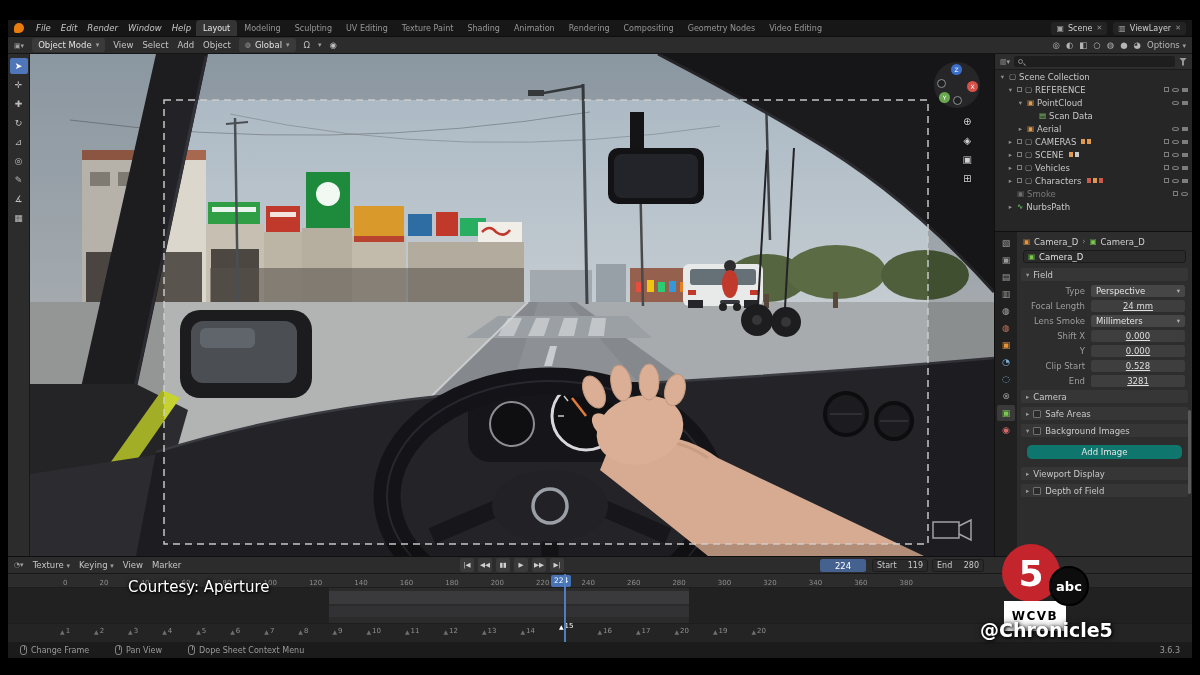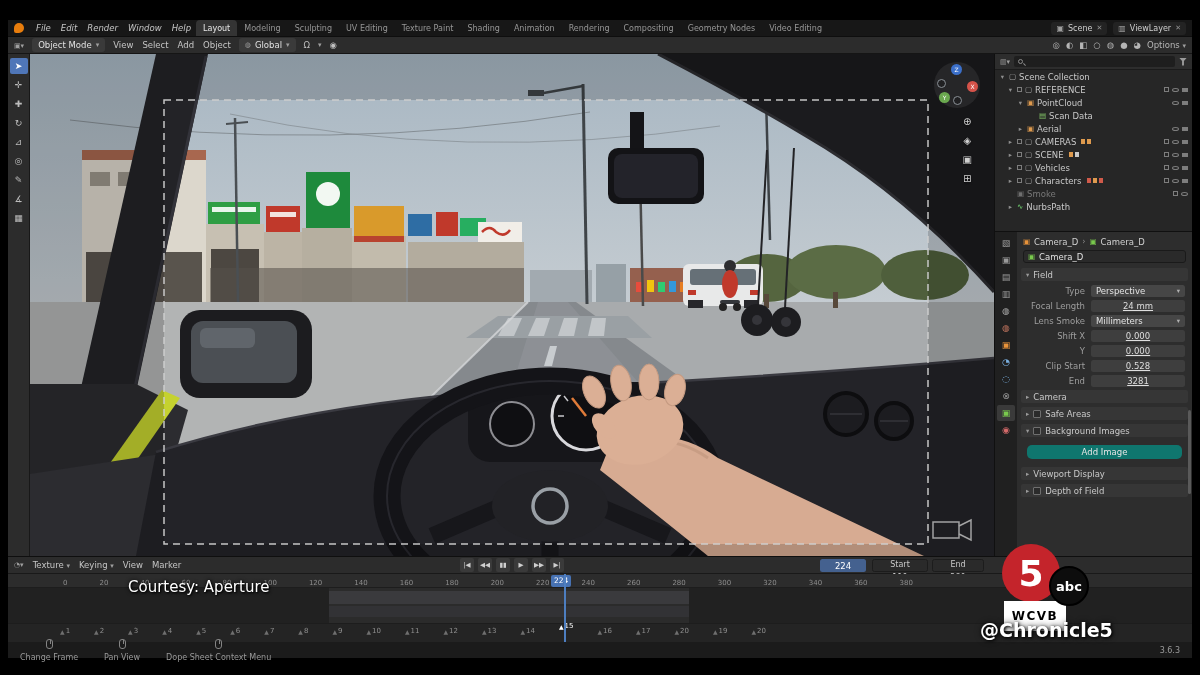--- a/index.html
+++ b/index.html
@@ -87,40 +87,40 @@
   .num { flex:1; background:#3e3e3e; border-radius:2.5px; height:12px; display:flex; align-items:center; justify-content:center; color:#dedede;text-decoration:underline; }
   .addimg { margin:6px 10px; height:14px; background:#0f766e; border-radius:5px; display:flex; align-items:center; justify-content:center; color:#e5e5e5; }
   .pscroll { position:absolute; right:1px; top:55%; width:3px; height:26%; background:#5a5a5a; border-radius:2px; }
 
   
   .timeline { height:86px; background:#242424; border-top:1px solid #0f0f0f; position:relative; font-size:8.5px; }
   .tl-header { height:17px; background:#2c2c2c; border-bottom:1px solid #191919; display:flex; align-items:center; gap:9px; padding:0 6px; color:#c5c5c5; position:relative; }
   .transport { position:absolute; left:452px; top:1px; display:flex; gap:4px; }
   .tbtn { min-width:14px; height:14px; display:flex; align-items:center; justify-content:center; color:#cfcfcf; font-size:6.5px; background:#3a3a3a; border-radius:2px; padding:0 2px; }
   .framefield { position:absolute; left:812px; top:2px; width:46px; height:13px; background:#44618f; border-radius:2.5px; color:#fff; display:flex; align-items:center; justify-content:center; }
-  .rangef { position:absolute; top:2px; height:13px; background:#2a2a2a; border:1px solid #1c1c1c; border-radius:2.5px; color:#c9c9c9; display:flex; align-items:center; justify-content:space-between; padding:0 4px; gap:4px; font-size:8px;flex-direction:column; }
+  .rangef { position:absolute; top:2px; height:13px; background:#2a2a2a; border:1px solid #1c1c1c; border-radius:2.5px; color:#c9c9c9; display:flex; align-items:center; justify-content:space-between; padding:0 4px; gap:4px; font-size:8px; }
   .startf { left:864px; width:56px; } .endf { left:924px; width:52px; }
   .tl-ruler { height:14px; background:#2c2c2c; border-bottom:1px solid #1d1d1d; position:relative; }
   .ticks { position:absolute; left:55px; width:850px; top:0; height:100%; display:flex; justify-content:space-between; align-items:flex-end; color:#8d8d8d; font-size:7px; }
   .cf-tag { position:absolute; left:543px; top:1px; height:12px; line-height:12px; background:#4772b3; color:#fff; border-radius:2px; padding:0 3px; font-size:7.5px; }
   .tl-tracks { height:36px; background:#2b2b2b; position:relative; border-bottom:1px solid #1d1d1d; }
   .outrange { position:absolute; top:0; bottom:0; background:rgba(0,0,0,.22); }
   .outrange.l { left:0; width:321px; } .outrange.r { left:681px; right:0; }
   .chan-a { position:absolute; left:321px; width:360px; top:3px; height:13px; background:#3a3a3d; }
   .chan-b { position:absolute; left:321px; width:360px; top:18px; height:11px; background:#323235; }
   .tl-markers { height:18px; background:#242424; position:relative; }
   .marks { position:absolute; left:52px; width:706px; top:3px; display:flex; justify-content:space-between; color:#8f8f8f; font-size:7px; }
   .mk { display:flex; align-items:center; gap:1px; }
   .mk i { font-style:normal; color:#6f6f6f; font-size:6px; }
   .mk.sel { color:#fff; transform:translateY(-5px); } .mk.sel i { color:#fff; }
   .playhead { position:absolute; left:556px; top:17px; bottom:0; width:2px; background:#4d7ec0; }
 
   
   .statusbar { height:16px; background:#1b1b1b; display:flex; align-items:center; gap:26px; padding:0 12px; font-size:8px; color:#9a9a9a; }
-  .hint { display:flex; align-items:center; gap:4px;flex-direction:column; }
+  .hint { display:flex; align-items:center; gap:4px; }
   .mouse { display:inline-block; width:7px; height:10px; border:1px solid #848484; border-radius:3px; position:relative; }
   .mouse::after { content:""; position:absolute; left:3px; top:0; width:1px; height:4px; background:#848484; }
   .version { margin-left:auto; }
 
   
   .caption { position:absolute; left:128px; top:578px; color:#fff; font-size:15px; font-weight:normal; text-shadow:0 0 4px #000,1px 1px 2px #000; z-index:50; }
   .wm { position:absolute; left:980px; top:619px; color:#fff; font-size:19px; font-weight:600; text-shadow:1px 1px 3px #000,0 0 6px rgba(0,0,0,.8); z-index:70; }
   .logo5 { position:absolute; left:1002px; top:544px; width:58px; height:58px; border-radius:50%; background:#c4242b; color:#fff; font-size:36px; font-weight:bold; display:flex; align-items:center; justify-content:center; z-index:60; }
   .logoabc { position:absolute; left:1049px; top:566px; width:40px; height:40px; border-radius:50%; background:#0d0d0d; border:2px solid #000; color:#fff; font-size:13px; font-weight:bold; display:flex; align-items:center; justify-content:center; z-index:61; }
   .logocall { position:absolute; left:1004px; top:601px; width:62px; height:30px; background:#fff; color:#000; font-size:12px; font-weight:bold; letter-spacing:1.5px; display:flex; align-items:center; justify-content:center; z-index:60; }

